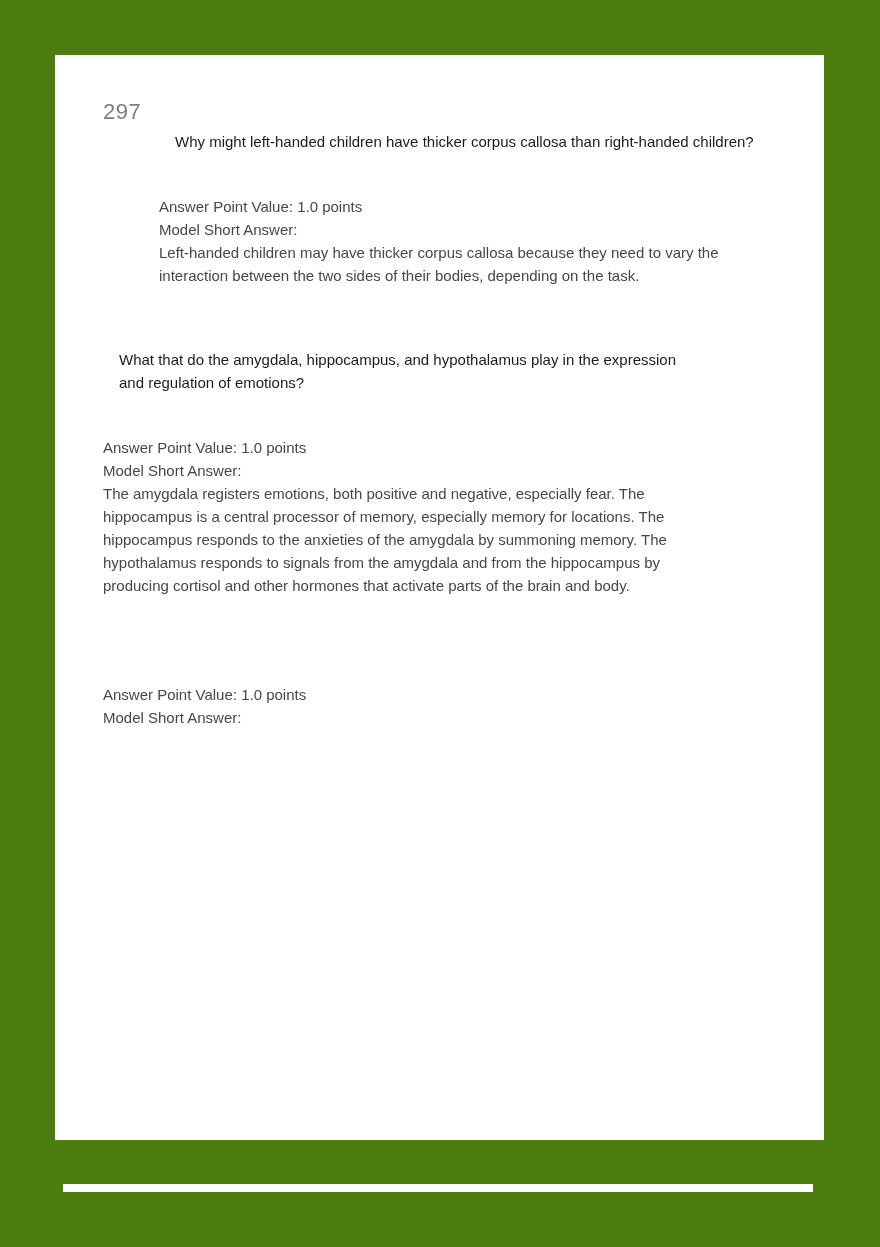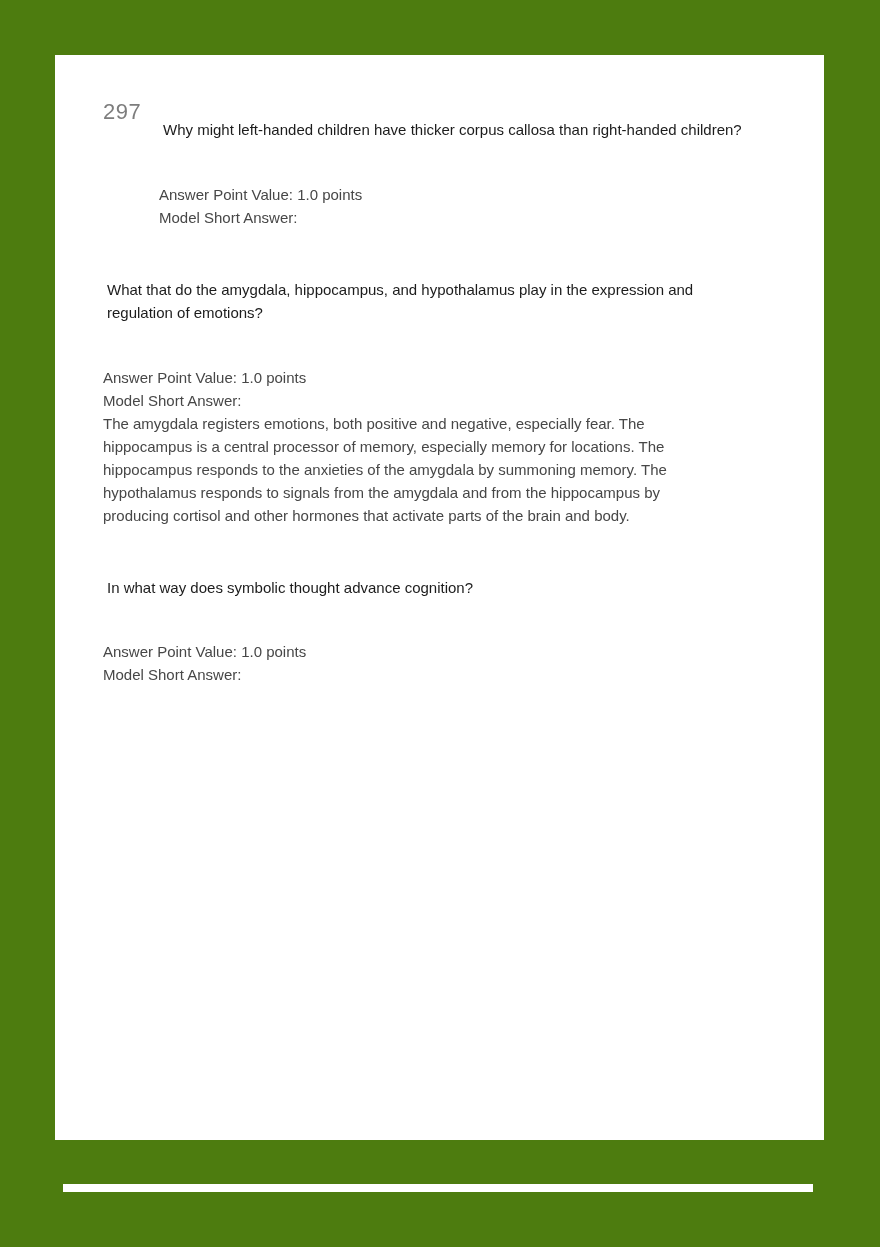--- a/index.html
+++ b/index.html
@@ -35,21 +35,21 @@
     font-size: 22px;
     line-height: 24px;
     color: #7d7d7d;
     letter-spacing: 0.5px;
   }
   .qbody {
     width: 615px;
     padding-top: 14px;
   }
   .qtext {
-    margin: 4px;
+    margin: 16px;
     font-size: 15px;
     line-height: 23.5px;
     color: #1c1c1c;
   }
   .answer {
     margin-top: 41px;
     font-size: 15px;
     line-height: 23px;
     color: #474747;
   }
@@ -75,38 +75,38 @@
 
   <div class="page">
 
     <section class="question">
       <div class="qnum">297</div>
       <div class="qbody">
         <p class="qtext">Why might left-handed children have thicker corpus callosa than right-handed children?</p>
         <div class="answer">
           <p class="meta-line"><span>Answer Point Value:</span> <span>1.0 points</span></p>
           <p class="meta-line">Model Short Answer:</p>
+          <p class="model-text">Left-handed children may have thicker corpus callosa because they need to vary the interaction between the two sides of their bodies, depending on the task.</p>
         </div>
       </div>
     </section>
 
     <section class="question">
       <div class="qbody">
         <p class="qtext">What that do the amygdala, hippocampus, and hypothalamus play in the expression and regulation of emotions?</p>
         <div class="answer">
           <p class="meta-line"><span>Answer Point Value:</span> <span>1.0 points</span></p>
           <p class="meta-line">Model Short Answer:</p>
           <p class="model-text">The amygdala registers emotions, both positive and negative, especially fear. The hippocampus is a central processor of memory, especially memory for locations. The hippocampus responds to the anxieties of the amygdala by summoning memory. The hypothalamus responds to signals from the amygdala and from the hippocampus by producing cortisol and other hormones that activate parts of the brain and body.</p>
         </div>
       </div>
     </section>
 
     <section class="question">
       <div class="qbody">
-        <p class="qtext">In what way does symbolic thought advance cognition?</p>
         <div class="answer">
           <p class="meta-line"><span>Answer Point Value:</span> <span>1.0 points</span></p>
           <p class="meta-line">Model Short Answer:</p>
         </div>
       </div>
     </section>
 
   </div>
 
   <div class="next-page-edge"></div>

